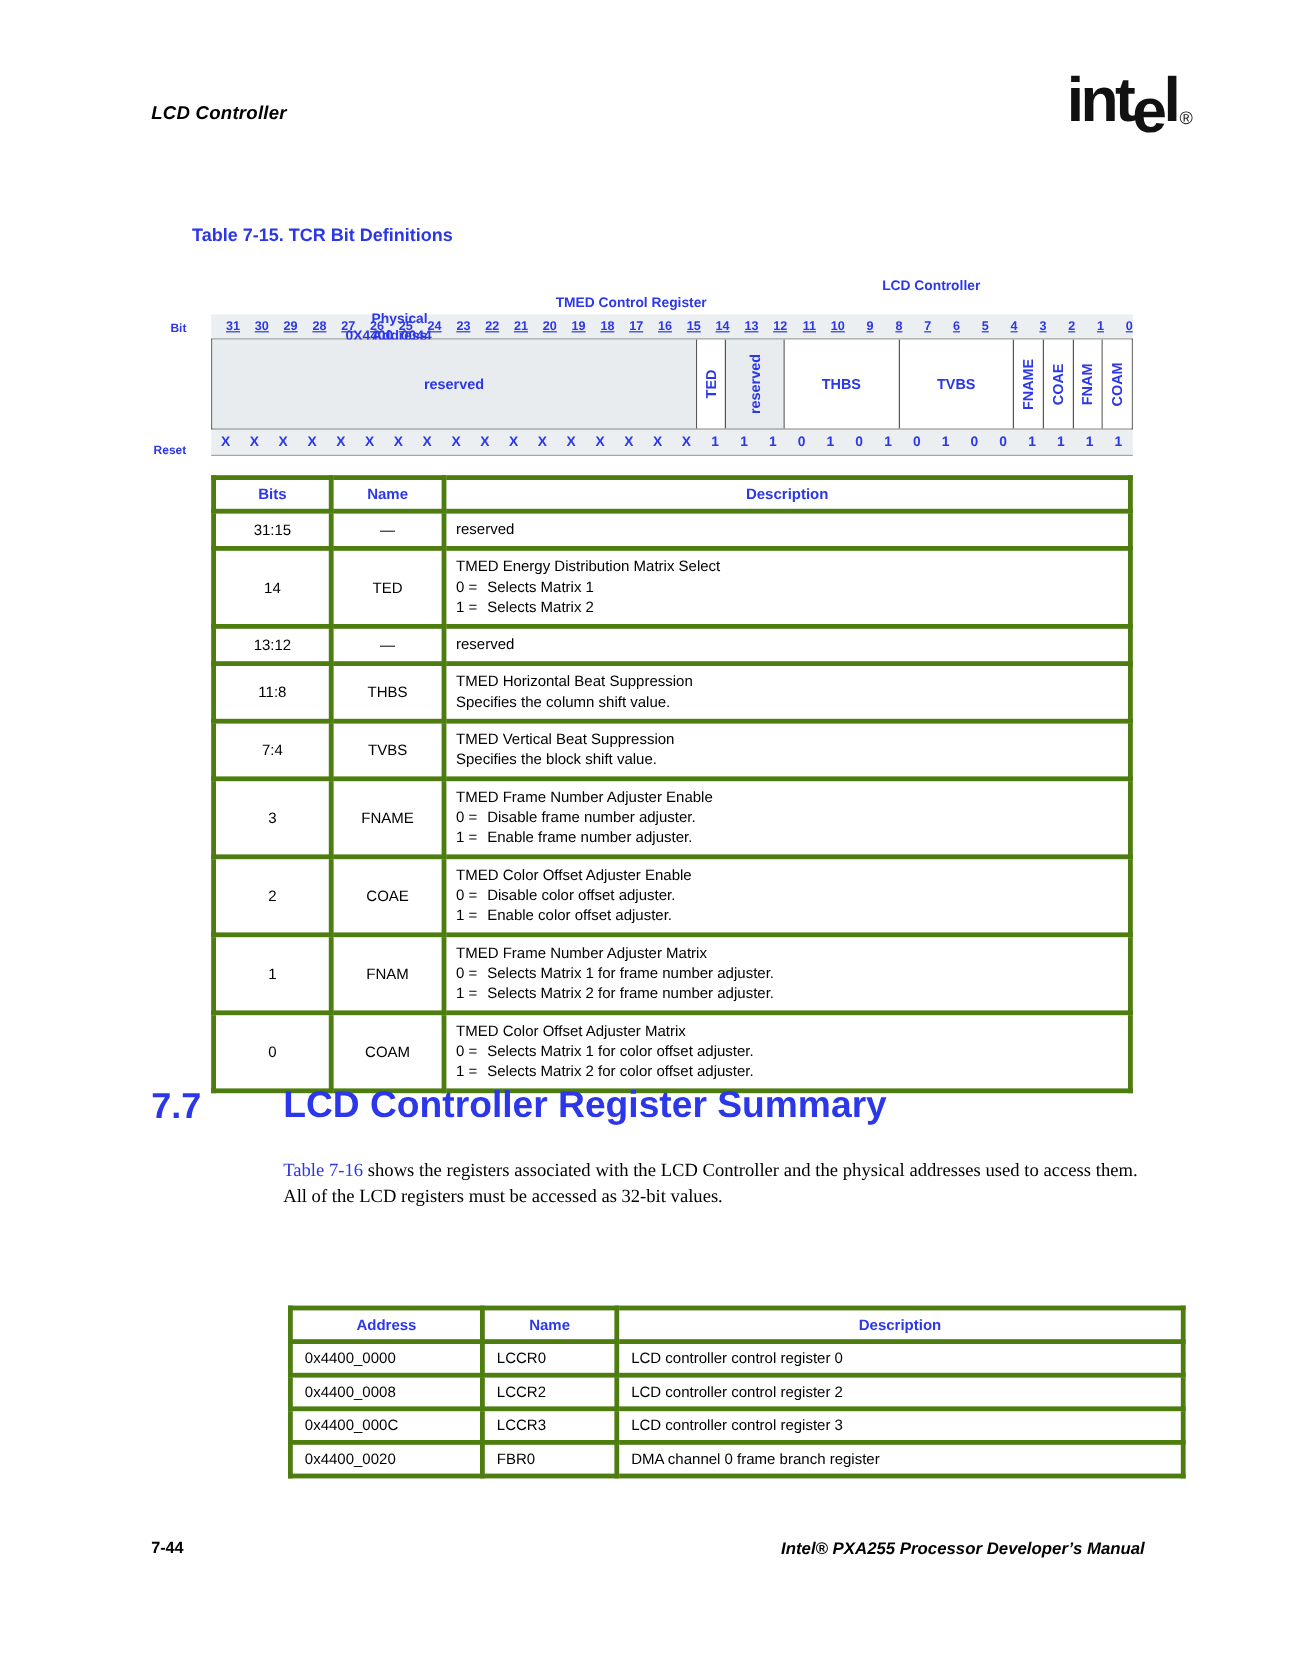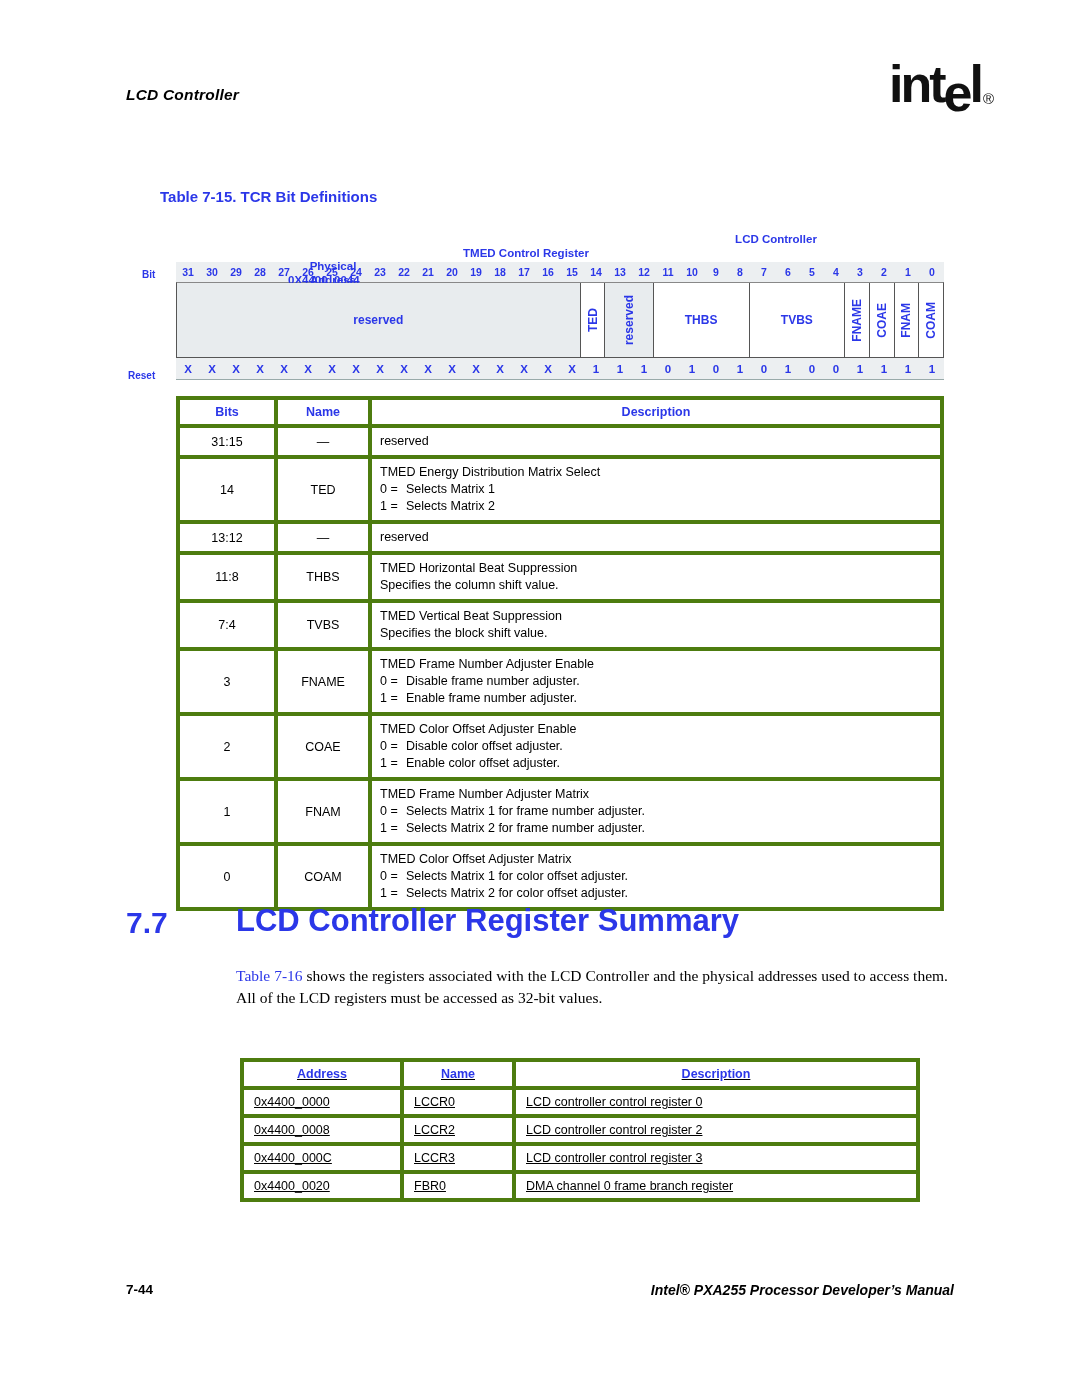--- a/index.html
+++ b/index.html
@@ -46,23 +46,23 @@
     font-family:"Liberation Sans", sans-serif;
     font-weight:bold; font-size:11.5px; color:#2B37E8; }
   .reg-labels span{ position:absolute; text-align:center; line-height:14px; }
   .lbl-phys{ left:22px; top:1px; width:180px;margin-top:36px; }
   .lbl-tmed{ left:250px; top:24px; width:200px; }
   .lbl-lcd { left:510px; top:10px; width:180px; }
 
   .bitnum-row{ display:flex; height:20px; align-items:center;
     background:#ECEFF1; }
   .bitnum-row div{
-    flex:1 1 0; text-align:center;
-    font-family:"Liberation Sans", sans-serif;
-    font-weight:bold; font-size:10.5px; color:#2B37E8;
+    flex:1 1 0; text-align:right;
+    font-family:"Liberation Sans", sans-serif;
+    font-weight:bold; font-size:10.5px; color:#2B37E8;text-decoration:underline;
   }
   .side-label{
     position:absolute;
     font-family:"Liberation Sans", sans-serif;
     font-weight:bold; font-size:10px; color:#2B37E8;
   }
   #lblBit  { left:-34px; top:47px; }
   #lblReset{ left:-48px; top:148px; }
 
   .field-row{ display:flex; height:76px; border:1px solid #555;
@@ -119,21 +119,21 @@
     font-weight:bold; font-size:31px; color:#2B37E8;
   }
   .para{
     position:absolute; left:236px; top:965px; width:712px;
     font-family:"Liberation Serif", serif; font-size:15.5px;
     line-height:22px; text-align:justify;
   }
   .para .xref{ color:#2B37E8; }
 
   
-  #regsum{ left:240px; top:1058px; width:680px;text-decoration:underline; }
+  #regsum{ left:240px; top:1088px; width:748px; }
   #regsum td{ font-size:12.5px; padding:5px 10px; }
 
   
   .foot-left{
     position:absolute; left:126px; top:1282px;
     font-family:"Liberation Sans", sans-serif;
     font-weight:bold; font-size:13.5px;
   }
   .foot-right{
     position:absolute; right:126px; top:1282px;

